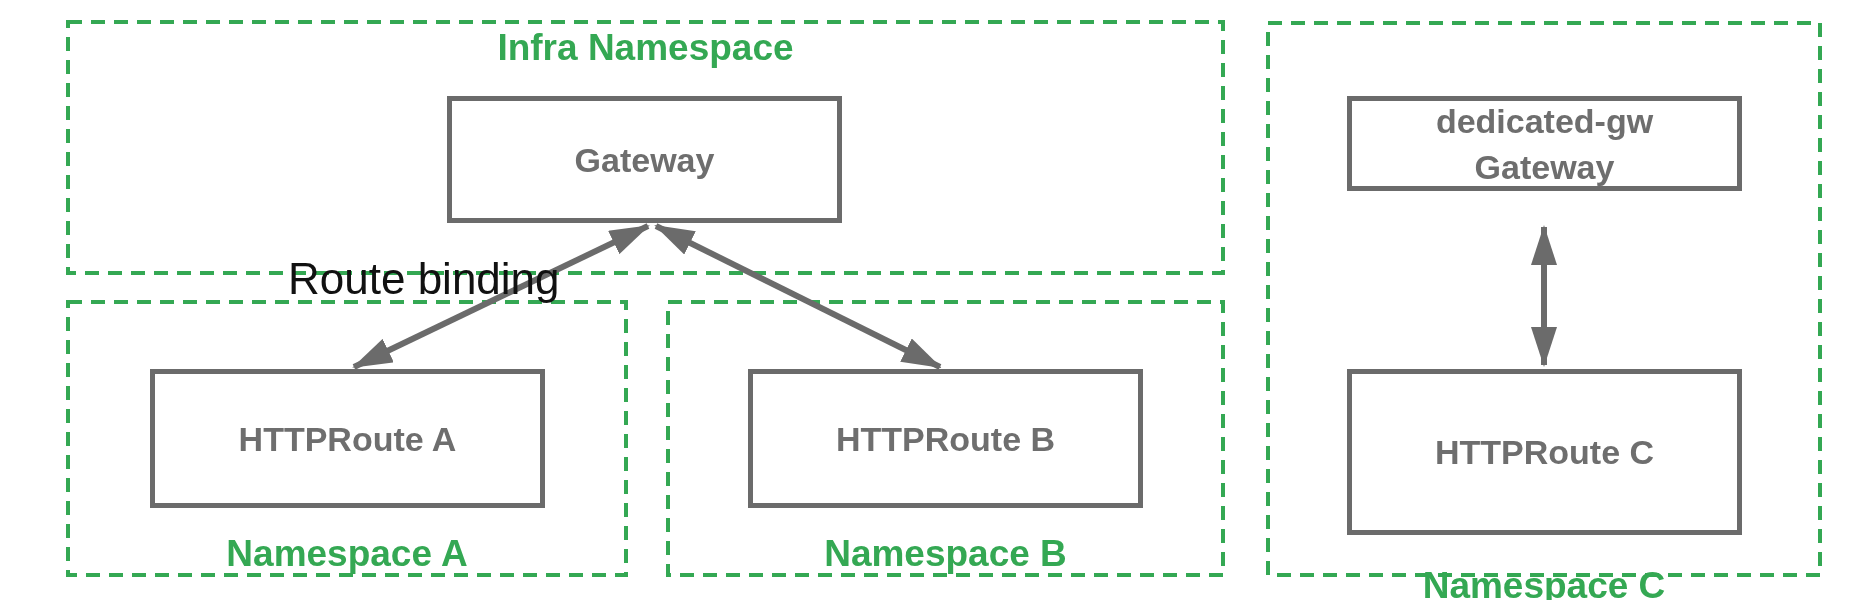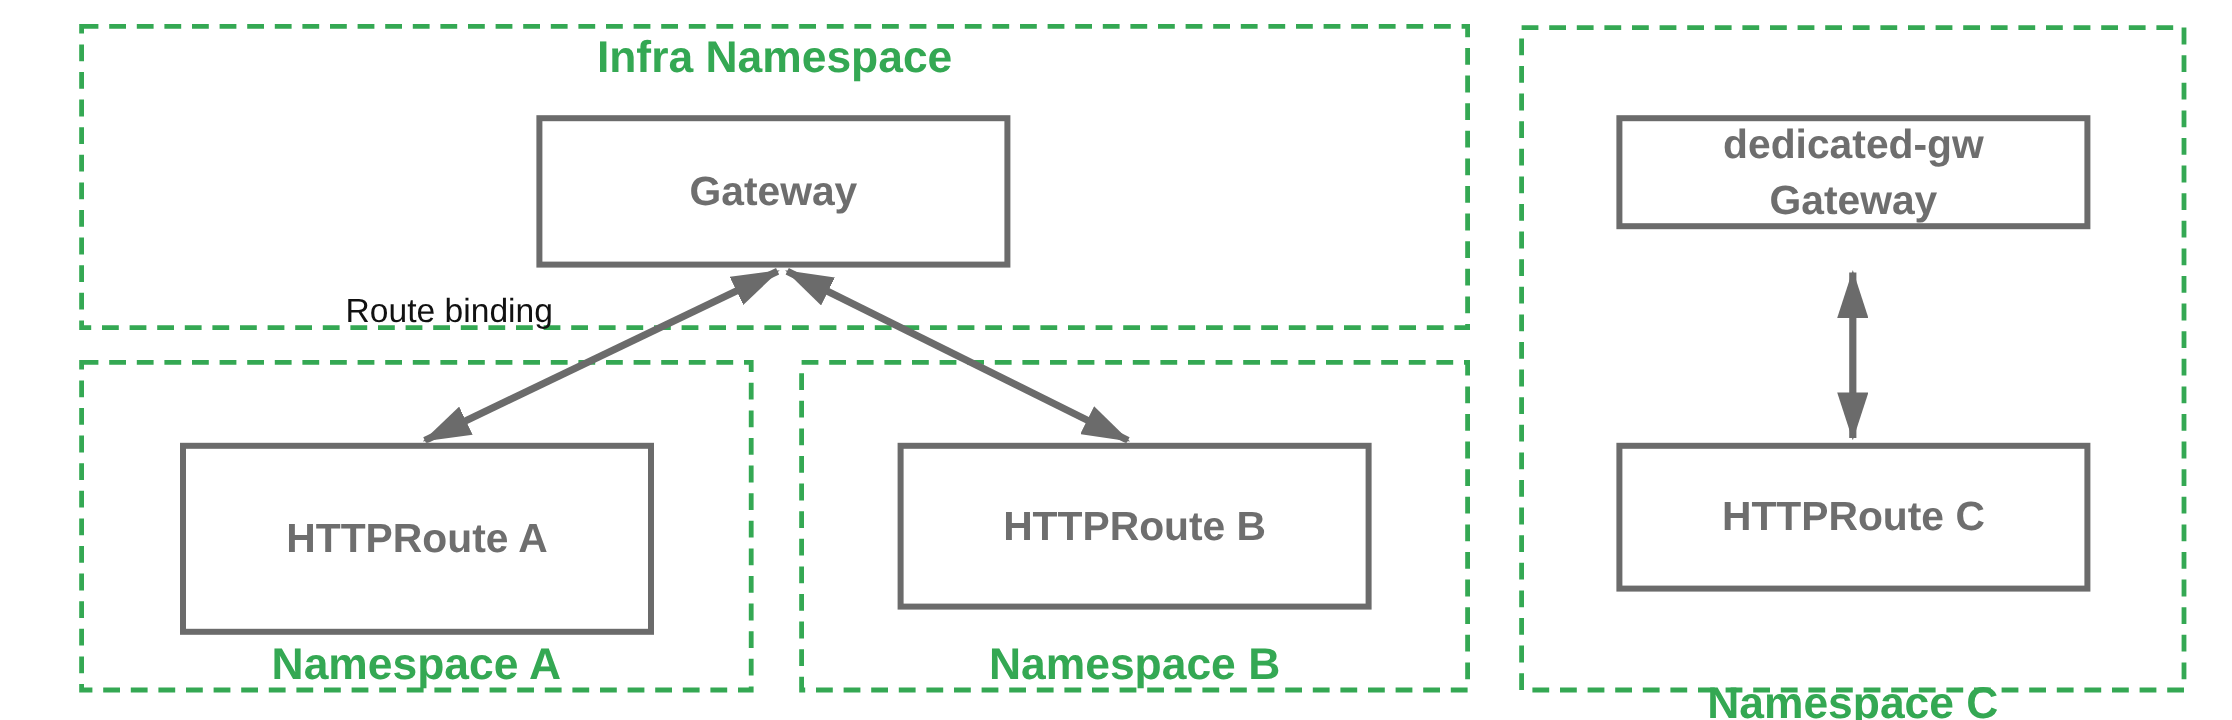--- a/index.html
+++ b/index.html
@@ -58,24 +58,25 @@
     color: var(--namespace-green);
     font-weight: bold;
     font-size: 37px;
     line-height: 40px;
     text-align: center;
   }
   .edge-label {
     position: absolute;
     z-index: 3;
     color: var(--edge-label-black);
-    font-size: 28px;
+    font-size: 44px;
     line-height: 36px;
     font-weight: normal;
     white-space: nowrap;
+    margin-top: 20px;
   }
 </style>
 </head>
 <body>
 
 <div class="canvas">
 
   <svg class="shapes" width="1860" height="600" viewBox="0 0 1860 600" xmlns="http://www.w3.org/2000/svg">
     <defs>
       <marker id="ah" viewBox="0 0 40 26" refX="38" refY="13" markerWidth="40" markerHeight="26" markerUnits="userSpaceOnUse" orient="auto-start-reverse">
@@ -103,27 +104,27 @@
 
   <div class="node-box" style="left:447px; top:96px; width:395px; height:127px;">
     <span>Gateway</span>
   </div>
 
   <div class="node-box" style="left:1347px; top:96px; width:395px; height:95px;">
     <span>dedicated-gw</span>
     <span>Gateway</span>
   </div>
 
-  <div class="node-box" style="left:150px; top:369px; width:395px; height:160px;">
+  <div class="node-box" style="left:150px; top:369px; width:395px; height:139px;">
     <span>HTTPRoute A</span>
   </div>
 
   <div class="node-box" style="left:748px; top:369px; width:395px; height:139px;">
     <span>HTTPRoute B</span>
   </div>
 
-  <div class="node-box" style="left:1347px; top:369px; width:395px; height:124px;">
+  <div class="node-box" style="left:1347px; top:369px; width:395px; height:166px;">
     <span>HTTPRoute C</span>
   </div>
 
   <div class="edge-label" style="left:288px; top:241px;">Route binding</div>
 
 </div>
 
 </body></html>

